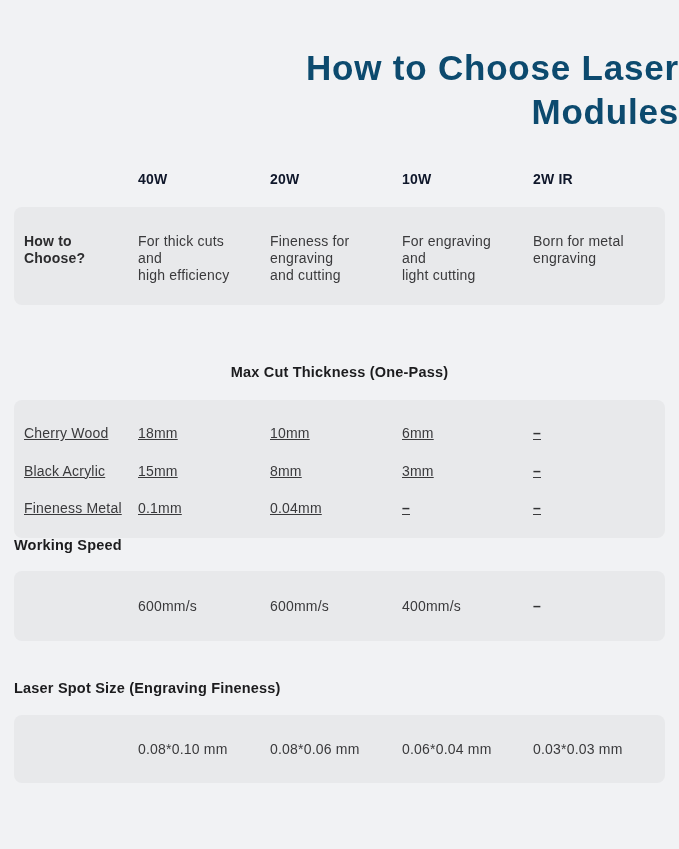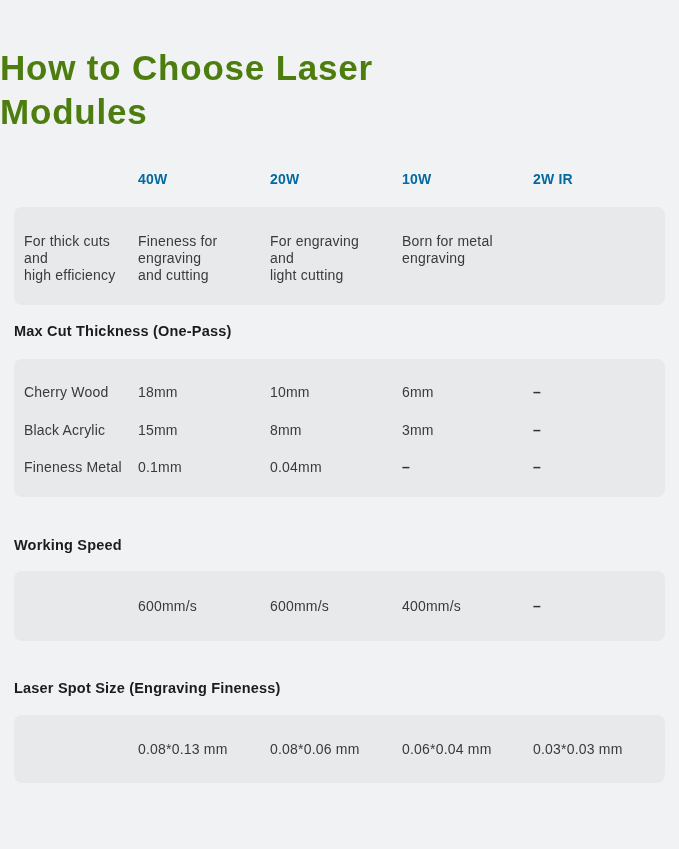--- a/index.html
+++ b/index.html
@@ -10,36 +10,36 @@
     font-family: "Liberation Sans", sans-serif;
     color: #3a3a3c;
     overflow: hidden;
   }
   .title {
     padding-top: 46px;
     font-size: 35px;
     line-height: 44px;
     font-weight: 700;
     letter-spacing: 0.8px;
-    color: #4d7c0f;
-    text-align: left;
+    color: #0c4a6e;
+    text-align: right;
     white-space: pre-line;
   }
   .cols {
     display: grid;
     grid-template-columns: 114px 132px 132px 131px 1fr;
     padding-left: 10px;
     align-items: start;
   }
   .header-row {
     margin: 37px 14px 0 14px;
     height: 18px;
     font-size: 15px;
     font-weight: 700;
-    color: #0369a1;
+    color: #0f172a;
     letter-spacing: 0.3px;
   }
   .panel {
     background: #e8e9eb;
     border-radius: 8px;
     margin: 0 14px;
   }
   .panel-choose {
     margin-top: 18px;
     height: 98px;
@@ -56,27 +56,28 @@
     color: #2c2c2e;
   }
   .section-heading {
     margin: 0 14px;
     font-size: 14.5px;
     line-height: 15px;
     font-weight: 700;
     color: #1c1c1e;
     letter-spacing: 0.2px;
   }
-  .heading-maxcut   { margin-top: 19px; }
-  .heading-speed    { margin-top: 41px; }
+  .heading-maxcut   { margin-top: 60px; text-align: center; }
+  .heading-speed    { }
   .heading-spotsize { margin-top: 40px; }
   .panel-maxcut {
     margin-top: 20px;
     height: 138px;
     padding-top: 15px;
+    text-decoration: underline;
   }
   .panel-maxcut .cols { grid-auto-rows: 37.5px; align-items: center; }
   .panel-maxcut .trow { display: contents; }
   .panel-speed    { margin-top: 18px; height: 70px; }
   .panel-spotsize { margin-top: 19px; height: 68px; }
   .panel-speed .cols, .panel-spotsize .cols { height: 100%; align-items: center; }
   .dash { font-weight: 600; color: #333335; }
 </style>
 </head>
 <body>
@@ -87,20 +88,22 @@
 <div class="cols header-row">
   <div class="cell"></div>
   <div class="cell">40W</div>
   <div class="cell">20W</div>
   <div class="cell">10W</div>
   <div class="cell">2W IR</div>
 </div>
 
 <div class="panel panel-choose">
   <div class="cols">
+    <div class="cell row-label-strong">How to
+Choose?</div>
     <div class="cell">For thick cuts
 and
 high efficiency</div>
     <div class="cell">Fineness for
 engraving
 and cutting</div>
     <div class="cell">For engraving
 and
 light cutting</div>
     <div class="cell">Born for metal
@@ -146,18 +149,18 @@
     <div class="cell">400mm/s</div>
     <div class="cell dash">–</div>
   </div>
 </div>
 
 <h2 class="section-heading heading-spotsize">Laser Spot Size (Engraving Fineness)</h2>
 
 <div class="panel panel-spotsize">
   <div class="cols">
     <div class="cell"></div>
-    <div class="cell">0.08*0.13 mm</div>
+    <div class="cell">0.08*0.10 mm</div>
     <div class="cell">0.08*0.06 mm</div>
     <div class="cell">0.06*0.04 mm</div>
     <div class="cell">0.03*0.03 mm</div>
   </div>
 </div>
 
 </body></html>

